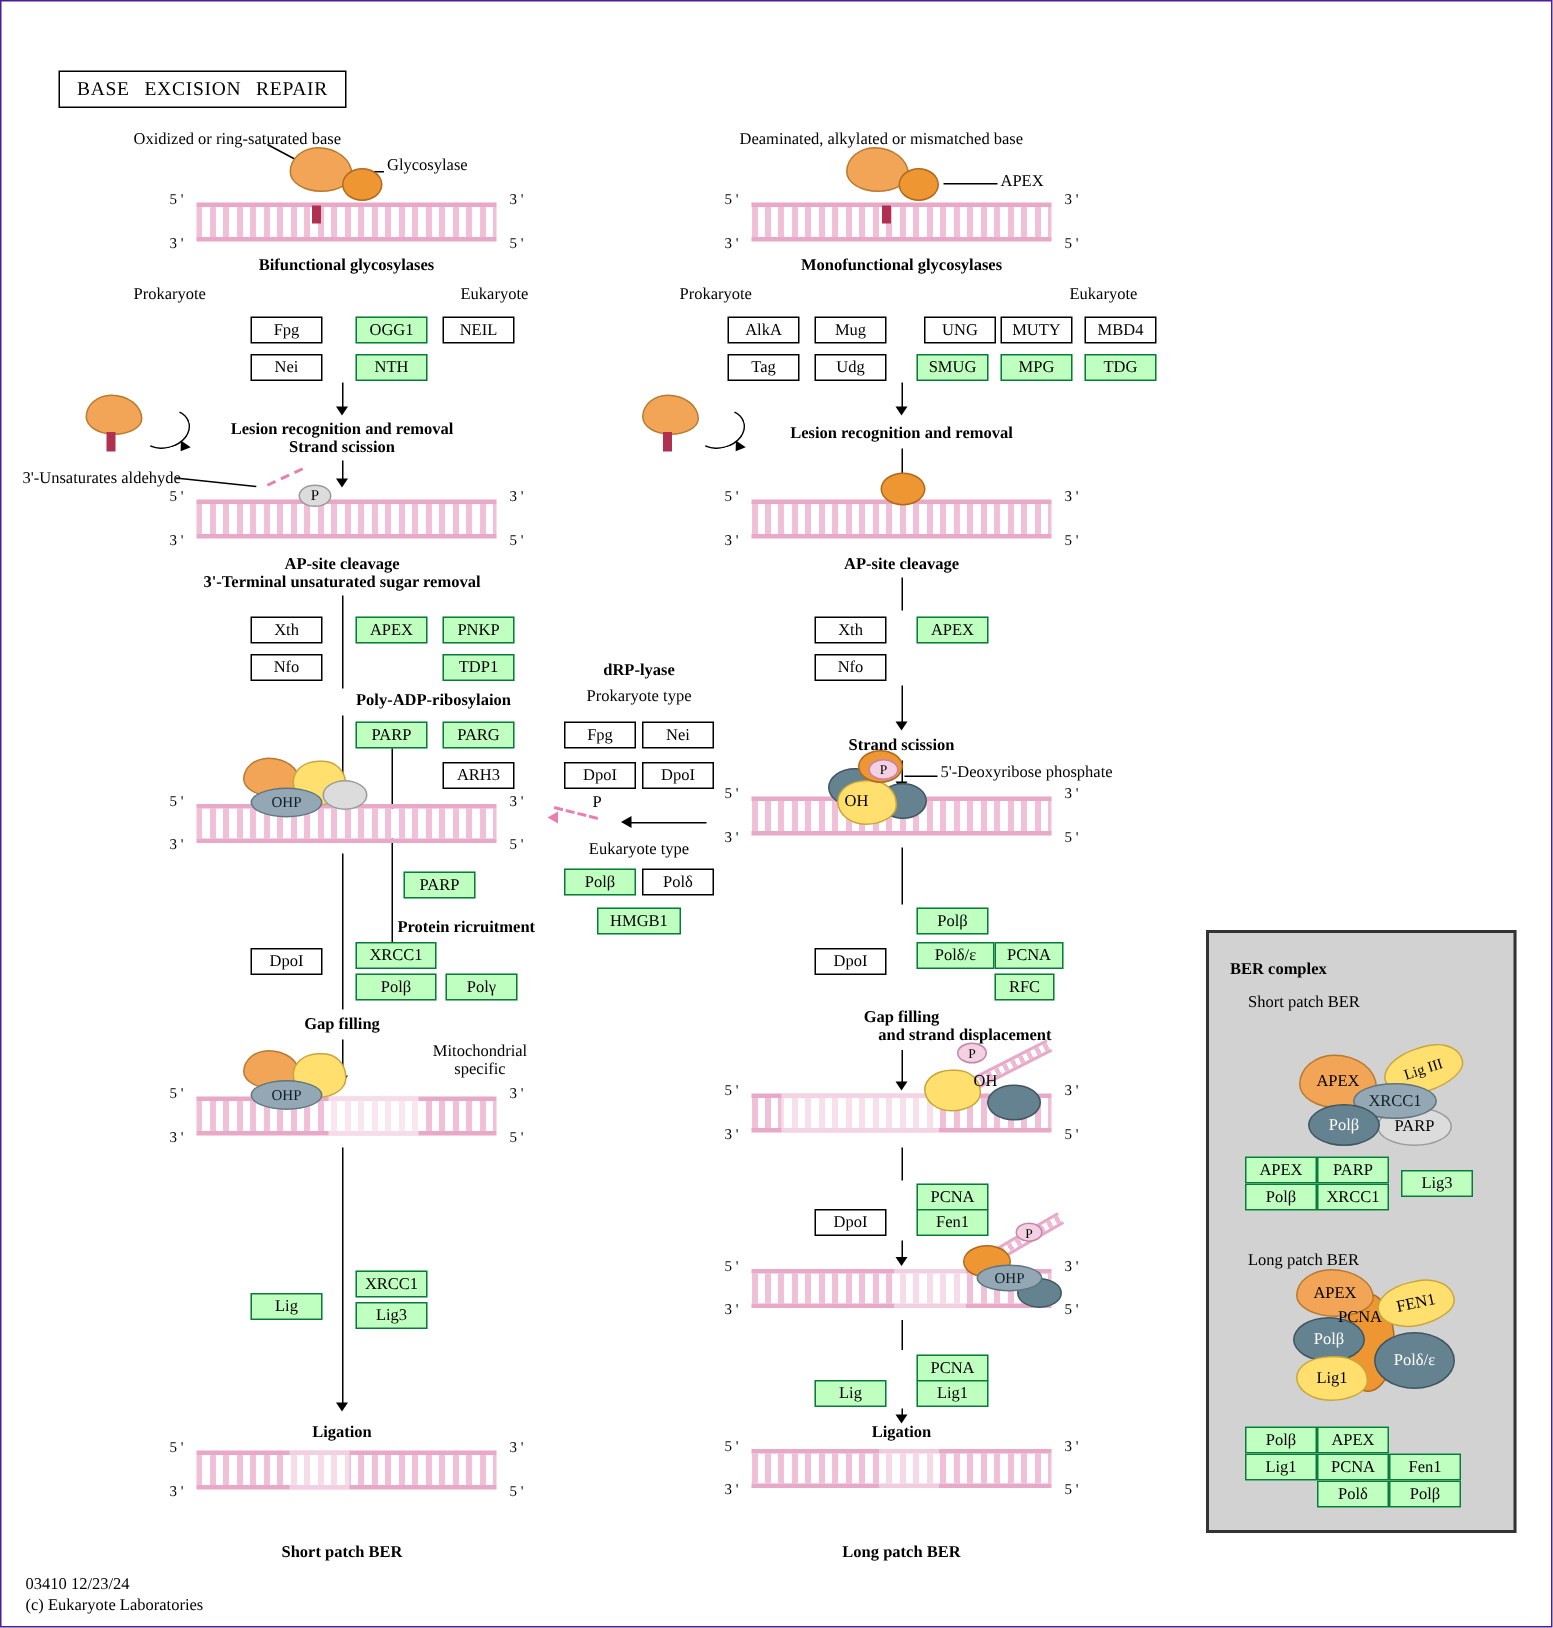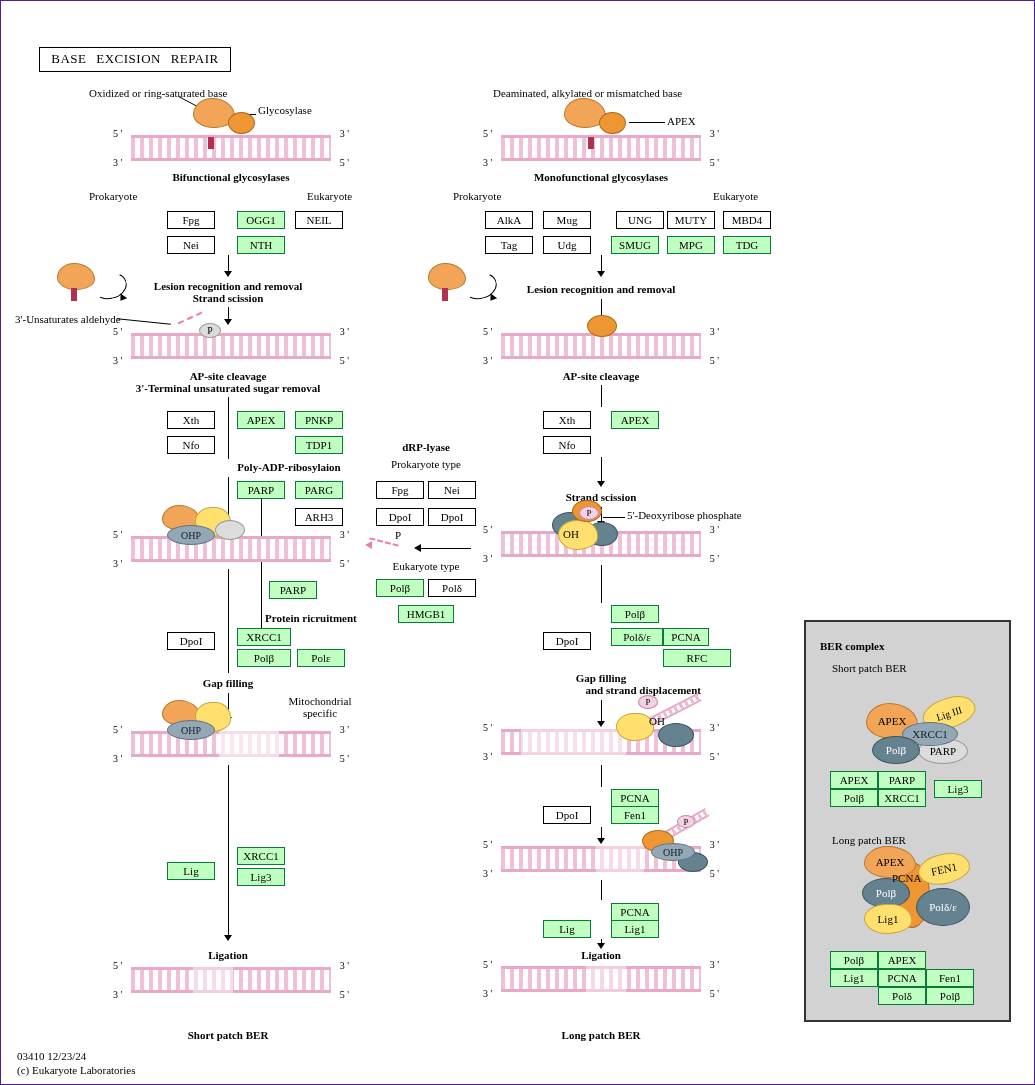--- a/index.html
+++ b/index.html
@@ -144,21 +144,21 @@
     <span class="end e-br">5 '</span>
   </div>
 
   <div class="gbox green" style="left:268px;top:580px;">PARP</div>
   <div class="vl" style="left:227px;top:568px;height:104px;"></div>
   <div class="blb" style="left:264px;top:611px;">Protein ricruitment</div>
 
   <div class="gbox" style="left:166px;top:631px;">DpoI</div>
   <div class="gbox green" style="left:236px;top:627px;width:54px;">XRCC1</div>
   <div class="gbox green" style="left:236px;top:648px;width:54px;">Polβ</div>
-  <div class="gbox green" style="left:296px;top:648px;">Polε</div>
+  <div class="gbox green" style="left:296px;top:648px;">Polγ</div>
 
   <div class="blb ctr" style="left:152px;top:676px;width:150px;">Gap filling</div>
   <div class="lbl ctr" style="left:277px;top:694px;width:84px;white-space:normal;">Mitochondrial specific</div>
   <div class="vl" style="left:227px;top:692px;height:26px;"></div>
   <div class="td" style="left:223px;top:716px;"></div>
 
   <div class="blob orange" style="left:161px;top:699px;width:38px;height:26px;z-index:2;"></div>
   <div class="blob yellow" style="left:194px;top:701px;width:36px;height:30px;z-index:2;"></div>
   <div class="blob ohp" style="left:166px;top:719px;width:48px;height:20px;z-index:3;">OHP</div>
   <div class="dna" style="left:130px;top:730px;width:200px;">
@@ -278,21 +278,21 @@
     <span class="end e-tr">3 '</span>
     <span class="end e-bl">3 '</span>
     <span class="end e-br">5 '</span>
   </div>
 
   <div class="vl" style="left:600px;top:564px;height:38px;"></div>
   <div class="gbox green" style="left:610px;top:604px;">Polβ</div>
   <div class="gbox" style="left:542px;top:631px;">DpoI</div>
   <div class="gbox green" style="left:610px;top:627px;width:52px;">Polδ/ε</div>
   <div class="gbox green" style="left:662px;top:627px;width:46px;">PCNA</div>
-  <div class="gbox green" style="left:662px;top:648px;width:68px;">RFC</div>
+  <div class="gbox green" style="left:662px;top:648px;width:40px;">RFC</div>
 
   <div class="blb ctr" style="left:500px;top:671px;width:200px;">Gap filling</div>
   <div class="blb ctr" style="left:500px;top:683px;width:200px;text-align:right;">and strand displacement</div>
   <div class="vl" style="left:600px;top:699px;height:24px;"></div>
   <div class="td" style="left:596px;top:720px;"></div>
 
   <div class="flap" style="left:638px;top:706px;width:64px;transform:rotate(-27deg);z-index:2;"></div>
   <div class="blob lightpink" style="left:637px;top:694px;width:20px;height:14px;z-index:4;font-size:9px;">P</div>
   <div class="blob yellow" style="left:615px;top:712px;width:38px;height:28px;z-index:3;"></div>
   <div class="blob slate" style="left:657px;top:722px;width:36px;height:24px;z-index:3;"></div>

